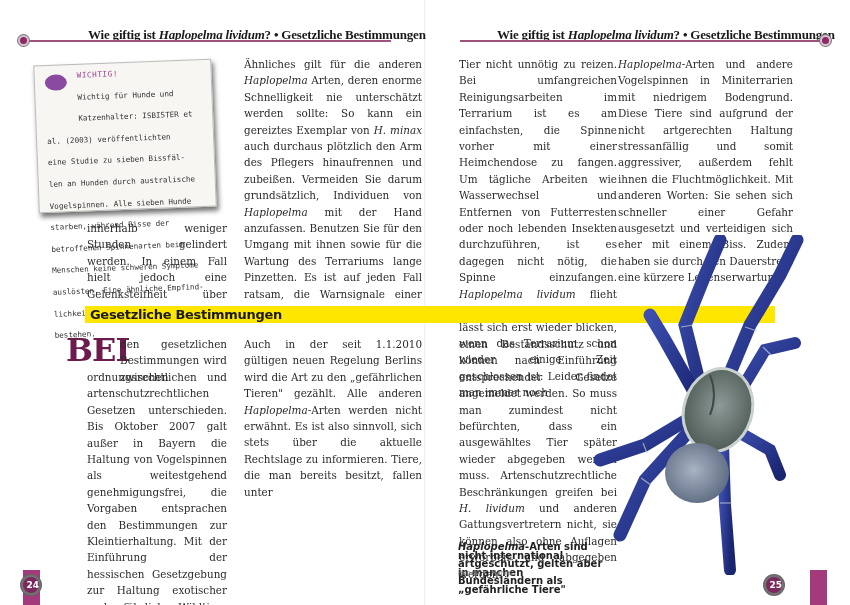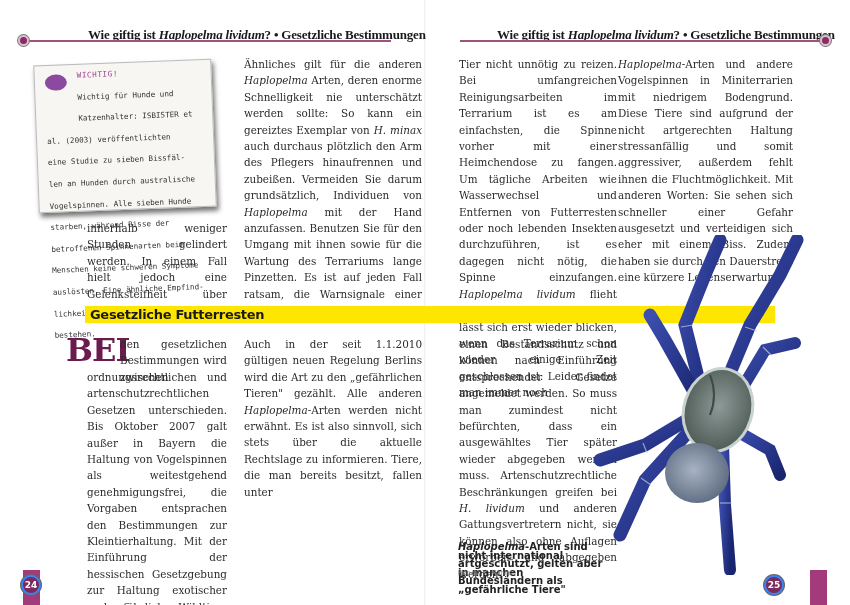--- a/index.html
+++ b/index.html
@@ -35,21 +35,21 @@
 
   .dropcap { position: absolute; left: 66px; top: 335px; font-family: "DejaVu Serif", serif; font-weight: bold; font-size: 32px; line-height: 30px; color: #6b1b4c; letter-spacing: -1px; }
 
   
   .caption { position: absolute; left: 458px; top: 543px; width: 150px; font-family: "DejaVu Sans", sans-serif; font-weight: bold; font-size: 10px; line-height: 8.6px; color: #222; }
   .caption i { font-style: italic; }
   .credit { position: absolute; left: 458px; top: 569px; font-family: "DejaVu Sans", sans-serif; font-size: 6.4px; color: #8a8a8a; }
 
   
   .pn-tab { position: absolute; top: 570px; width: 17px; height: 35px; background: #a33a7c; }
-  .pn-circle { position: absolute; top: 575px; width: 20px; height: 20px; border-radius: 50%; background: #7a2a5c; border: 2px solid #3b82f6; box-shadow: 0 0 0 1px #666; color: #fff; font-family: "DejaVu Sans", sans-serif; font-weight: bold; font-size: 9px; line-height: 16px; text-align: center; }
+  .pn-circle { position: absolute; top: 575px; width: 20px; height: 20px; border-radius: 50%; background: #7a2a5c; border: 2px solid #737373; box-shadow: 0 0 0 1px #666; color: #fff; font-family: "DejaVu Sans", sans-serif; font-weight: bold; font-size: 9px; line-height: 16px; text-align: right; }
 
   
   .spider { position: absolute; left: 585px; top: 235px; width: 250px; height: 340px; }
 </style>
 </head>
 <body>
 
 <div class="page left"></div>
 <div class="page right"></div>
 <div class="gutter"></div>
@@ -88,21 +88,21 @@
   <p><span>Ähnliches gilt für die anderen </span><i>Haplopelma</i><span> Arten, deren enorme Schnelligkeit nie unterschätzt werden sollte: So kann ein gereiztes Exemplar von </span><i>H. minax</i><span> auch durchaus plötzlich den Arm des Pflegers hinaufrennen und zubeißen. Vermeiden Sie darum grundsätzlich, Individuen von </span><i>Haplopelma</i><span> mit der Hand anzufassen. Benutzen Sie für den Umgang mit ihnen sowie für die Wartung des Terrariums lange Pinzetten. Es ist auf jeden Fall ratsam, die Warnsignale einer Spinne zu respektieren und das</span></p>
 </div>
 <div class="col" style="left:459px; top:56px; width:158px;">
   <p><span>Tier nicht unnötig zu reizen. Bei umfangreichen Reinigungsarbeiten im Terrarium ist es am einfachsten, die Spinne vorher mit einer Heimchendose zu fangen. Um tägliche Arbeiten wie Wasserwechsel und Entfernen von Futterresten oder noch lebenden Insekten durchzuführen, ist es dagegen nicht nötig, die Spinne einzufangen. </span><i>Haplopelma lividum</i><span> flieht umgehend in die Röhre und lässt sich erst wieder blicken, wenn das Terrarium schon wieder einige Zeit geschlossen ist. Leider findet man immer noch</span></p>
 </div>
 <div class="col" style="left:618px; top:56px; width:175px;">
   <p><i>Haplopelma</i><span>-Arten und andere Vogelspinnen in Miniterrarien mit niedrigem Bodengrund. Diese Tiere sind aufgrund der nicht artgerechten Haltung stressanfällig und somit aggressiver, außerdem fehlt ihnen die Fluchtmöglichkeit. Mit anderen Worten: Sie sehen sich schneller einer Gefahr ausgesetzt und verteidigen sich eher mit einem Biss. Zudem haben sie durch den Dauerstress eine kürzere Lebenserwartung.</span></p>
 </div>
 
 <div class="section-bar"></div>
-<div class="section-title">Gesetzliche Futterresten</div>
+<div class="section-title">Gesetzliche Bestimmungen</div>
 
 <div class="dropcap">BEI</div>
 <div class="col" style="left:120px; top:336px; width:107px;">
   <p>den gesetzlichen Bestimmungen wird zwischen</p>
 </div>
 <div class="col" style="left:87px; top:369px; width:140px;">
   <p><span>ordnungsrechtlichen und artenschutzrechtlichen Gesetzen unterschieden. Bis Oktober 2007 galt außer in Bayern die Haltung von Vogelspinnen als weitestgehend genehmigungsfrei, die Vorgaben entsprachen den Bestimmungen zur Kleintierhaltung. Mit der Einführung der hessischen Gesetzgebung zur Haltung exotischer und gefährlicher Wildtiere zum 09.10.2007 änderte sich dies. Die Gattung </span></p>
 </div>
 <div class="col" style="left:244px; top:336px; width:178px;">
   <p><span>Auch in der seit 1.1.2010 gültigen neuen Regelung Berlins wird die Art zu den „gefährlichen Tieren" gezählt. Alle anderen </span><i>Haplopelma</i><span>-Arten werden nicht erwähnt. Es ist also sinnvoll, sich stets über die aktuelle Rechtslage zu informieren. Tiere, die man bereits besitzt, fallen unter</span></p>

